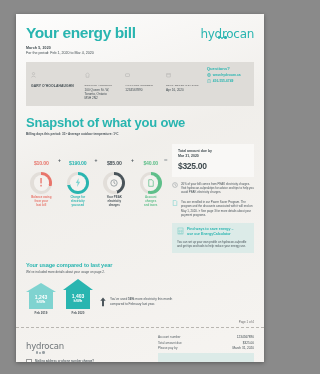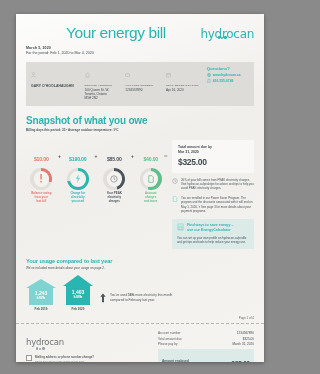--- a/index.html
+++ b/index.html
@@ -17,22 +17,22 @@
     background: #f4f2ef;
     background-image:
       linear-gradient(160deg, rgba(255,255,255,0.85) 0%, rgba(238,236,232,0.6) 40%, rgba(246,244,241,0.9) 100%);
     box-shadow: 0 1px 4px rgba(0,0,0,0.35);
     overflow: hidden;
   }
 
   
   .hdr { display: flex; justify-content: space-between; align-items: flex-start; padding: 11px 10px 0 10px; }
   .bill-title {
-    font-size: 15.5px; font-weight: normal; color: #29b5b0;
-    letter-spacing: -0.4px; line-height: 1; margin-left: 40px;
+    font-size: 15.5px; font-weight: bold; color: #29b5b0;
+    letter-spacing: -0.4px; line-height: 1;
   }
   .bill-date { font-size: 3.6px; font-weight: bold; color: #3f4a4f; margin-top: 5px; letter-spacing: .1px;}
   .bill-period { font-size: 3.6px; color: #3f4a4f; margin-top: 1.5px; }
 
   .logo { text-align: right; position: relative; padding-top: 3px;}
   .logo-word { font-size: 12px; color: #29b5b0; letter-spacing: -0.3px; line-height: 1; font-family: "DejaVu Sans", sans-serif;}
   .dots { position: absolute; right: 26px; top: 0px; }
   .dot { width: 2px; height: 2px; border-radius: 50%; background: #29b5b0; display: inline-block; margin-right: 1px;}
   .dot.lg { width: 2.6px; height: 2.6px; }
 
@@ -46,21 +46,21 @@
   .strip-col.q { flex: 1.15; }
   .ico-sm { width: 5px; height: 6px; margin-bottom: 2.5px; opacity: .55; }
   .lbl { font-size: 2.5px; font-weight: bold; color: #6d6d6d; letter-spacing: .25px; text-transform: uppercase; }
   .val { font-size: 3.1px; color: #3f4a4f; line-height: 1.45; margin-top: .5px; }
   .name { font-size: 3.4px; font-weight: bold; color: #3f4a4f; letter-spacing: .1px;}
   .q-title { font-size: 4.2px; font-weight: bold; color: #29b5b0; margin-bottom: 2px;}
   .q-row { display: flex; align-items: center; gap: 2px; margin-top: 1.5px; }
   .q-row span.t { font-size: 3.3px; font-weight: bold; color: #29b5b0; }
 
   
-  .sec-title { font-size: 10px; font-weight: bold; color: #29b5b0; letter-spacing: -0.2px; }
+  .sec-title { font-size: 13px; font-weight: bold; color: #29b5b0; letter-spacing: -0.2px; }
   .sec-sub { font-size: 3.1px; font-weight: bold; color: #4a545a; margin-top: 2px; }
   .snapshot { display: flex; margin-top: 8px; gap: 6px; padding: 0 10px; }
   .left-col { width: 140px; }
   .right-col { flex: 1; }
 
   .amt-row { display: flex; align-items: center; margin-top: 7px; }
   .amt-cell { width: 31px; text-align: center; }
   .amt { font-size: 5.2px; font-weight: bold; letter-spacing: -0.2px; }
   .plus { font-size: 5px; color: #4a545a; width: 6px; text-align: center; font-weight: bold;}
   .c-red { color: #e8756b; }

